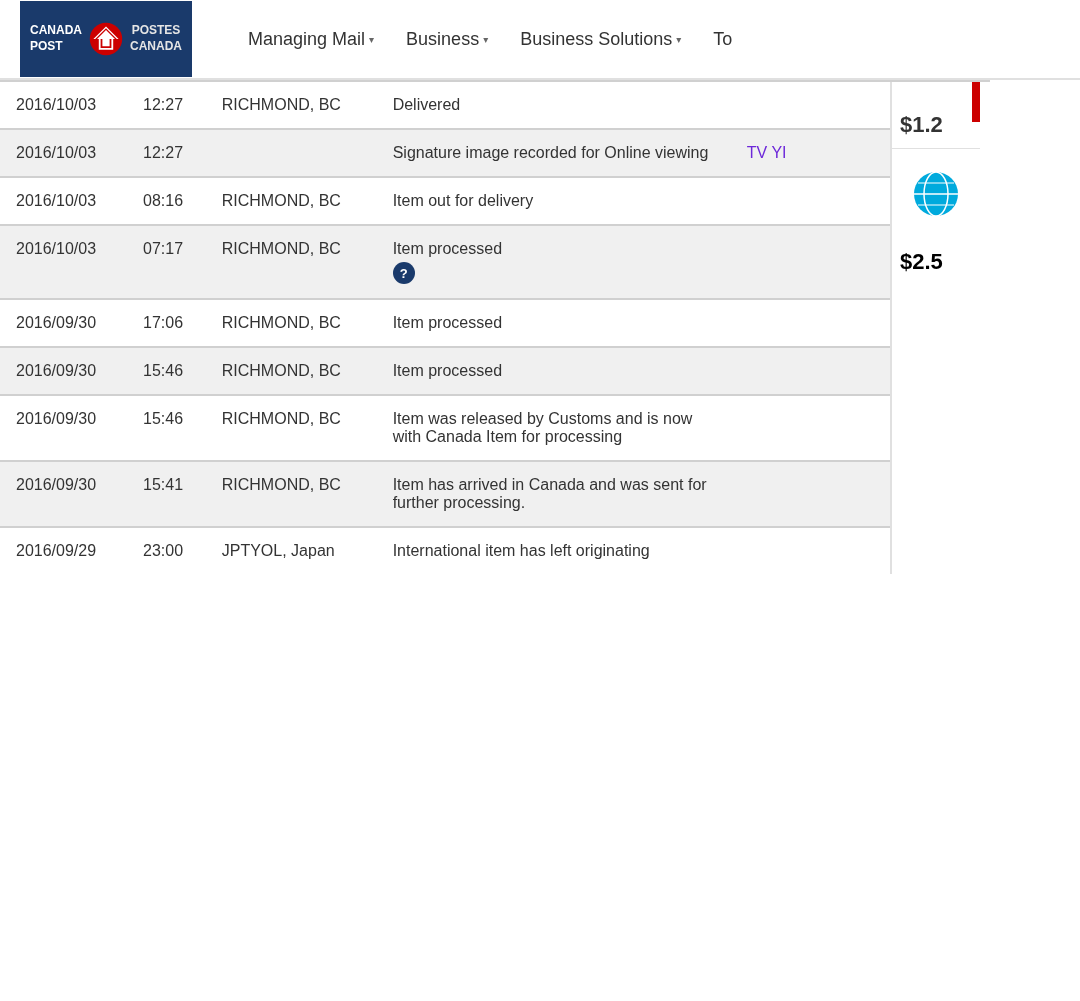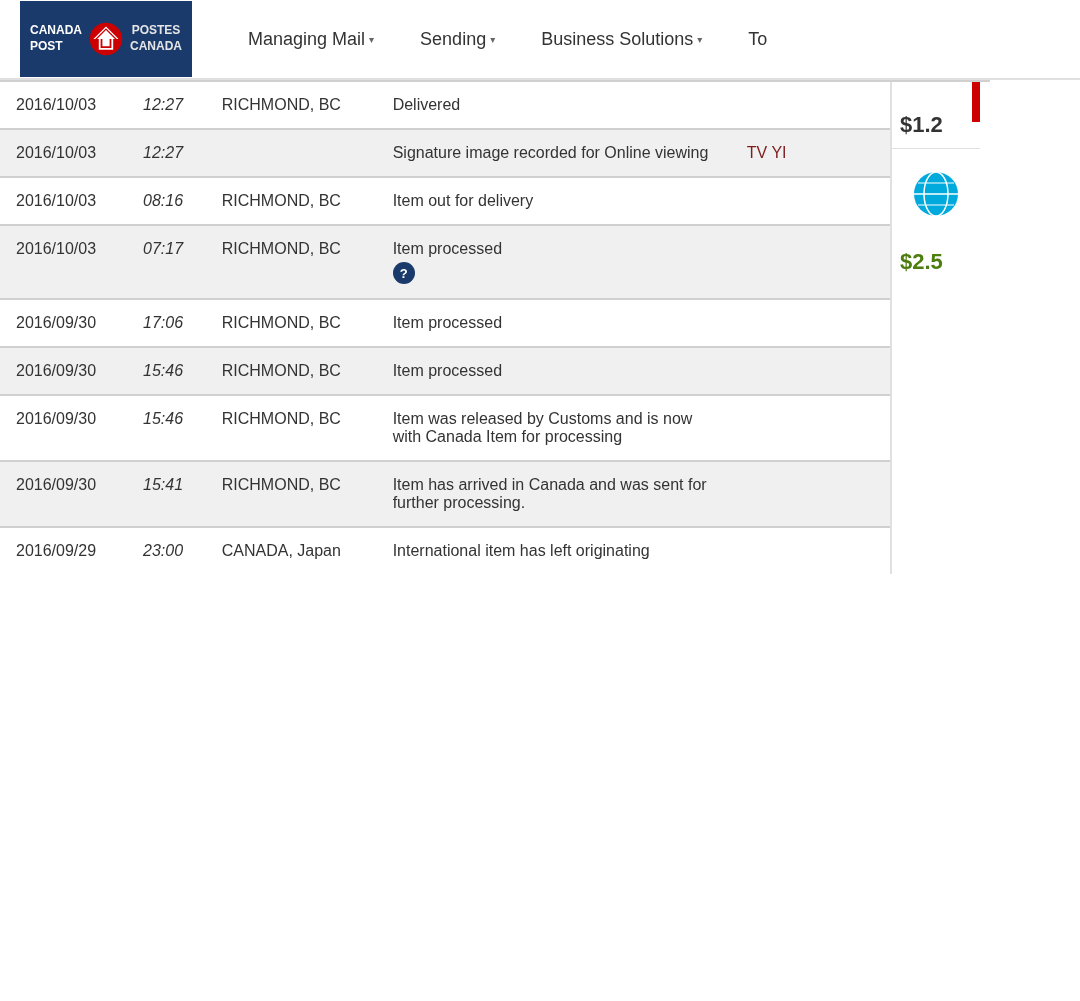--- a/index.html
+++ b/index.html
@@ -40,21 +40,21 @@
       color: #e5e5e5;
       font-size: 12px;
       font-weight: bold;
       line-height: 1.3;
       text-align: center;
     }
 
     .nav {
       display: flex;
       align-items: center;
-      gap: 14px;
+      gap: 0;
       flex: 1;
     }
     .nav-item {
       font-size: 18px;
       color: #333;
       padding: 0 16px;
       cursor: pointer;
       display: flex;
       align-items: center;
       gap: 4px;
@@ -81,21 +81,21 @@
       padding: 14px 16px;
       vertical-align: top;
       font-size: 16px;
       color: #333;
     }
 
     .row-white td { background: #fff; }
     .row-gray td { background: #f0f0f0; }
 
     .col-date { width: 130px; white-space: nowrap; }
-    .col-time { width: 80px; white-space: nowrap; font-style: italic; }
+    .col-time { width: 80px; white-space: nowrap; }
     .col-location { width: 180px; }
     .col-description { width: 400px; }
     .col-extra { width: 180px; }
 
     .separator-row td {
       height: 2px;
       padding: 0;
       background: #d0d0d0;
     }
 
@@ -108,21 +108,21 @@
       background: #1a3a6b;
       color: #fff;
       border-radius: 50%;
       font-size: 13px;
       font-weight: bold;
       cursor: pointer;
       margin-top: 4px;
     }
 
     .link-blue {
-      color: #7f1d1d;
+      color: #6d28d9;
       text-decoration: none;
       cursor: pointer;
     }
 
     
     .right-sidebar {
       width: 90px;
       position: relative;
       border-left: 2px solid #e0e0e0;
       padding-top: 10px;
@@ -144,21 +144,21 @@
     }
     .globe-icon {
       margin: 20px auto;
       width: 50px;
       height: 50px;
       display: block;
     }
     .sidebar-price2 {
       font-size: 22px;
       font-weight: bold;
-      color: #4d7c0f;
+      color: #000000;
       padding: 10px 8px;
     }
   </style>
 </head>
 <body>
 
 <div class="header">
   <div class="logo-container">
     <div class="logo-box">
       <div class="logo-text-left">
@@ -178,21 +178,21 @@
       </div>
     </div>
   </div>
 
   <nav class="nav">
     <div class="nav-item">
       <span>Managing Mail</span>
       <span class="nav-arrow">▾</span>
     </div>
     <div class="nav-item">
-      <span>Sending</span>
+      <span>Business</span>
       <span class="nav-arrow">▾</span>
     </div>
     <div class="nav-item">
       <span>Business Solutions</span>
       <span class="nav-arrow">▾</span>
     </div>
     <div class="nav-item">
       <span>To</span>
     </div>
   </nav>
@@ -294,21 +294,21 @@
         <td class="col-description">Item has arrived in Canada and was sent for further processing.</td>
         <td class="col-extra"></td>
       </tr>
       <tr class="separator-row">
           <td colspan="5"></td>
         </tr>
 
       <tr class="row-white">
         <td class="col-date">2016/09/29</td>
         <td class="col-time">23:00</td>
-        <td class="col-location">CANADA, Japan</td>
+        <td class="col-location">JPTYOL, Japan</td>
         <td class="col-description">International item has left originating</td>
         <td class="col-extra"></td>
       </tr>
 
     </tbody>
   </table>
 
   <div class="right-sidebar">
     <div class="red-bar"></div>
     <div class="sidebar-price">

